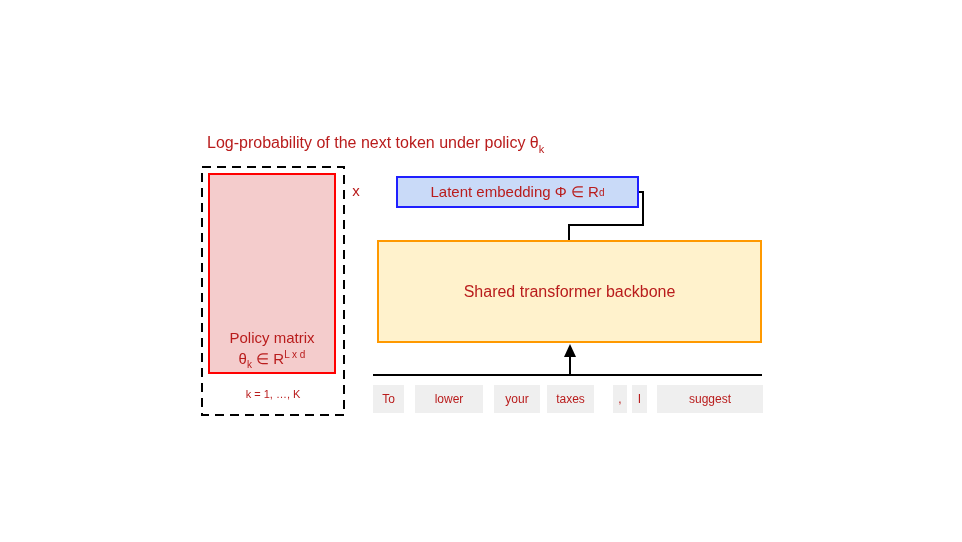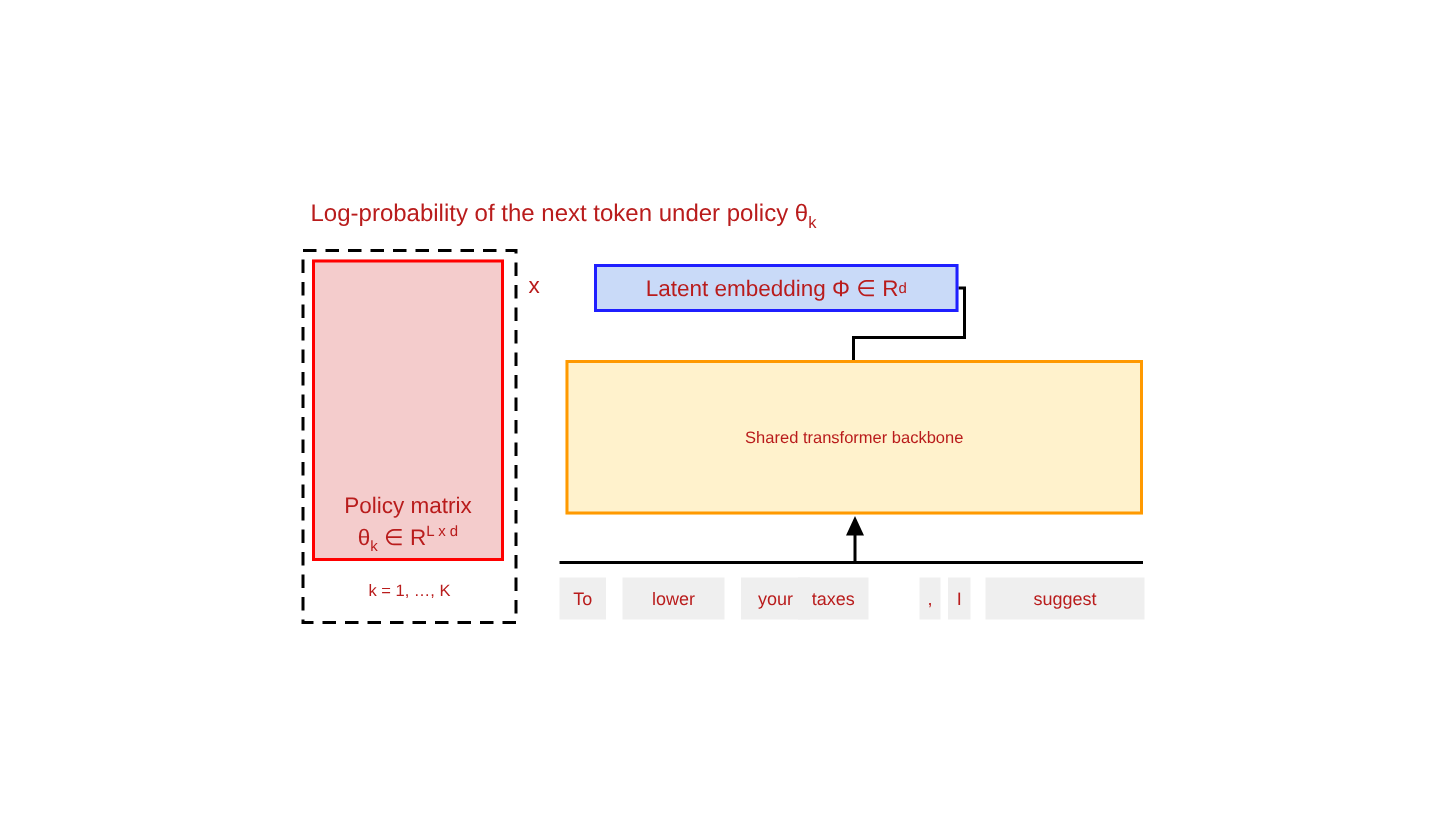--- a/index.html
+++ b/index.html
@@ -94,38 +94,38 @@
   .orange-box {
     position: absolute;
     left: 377px; top: 240px;
     width: 385px; height: 103px;
     box-sizing: border-box;
     background: var(--backbone-fill, #fff2cc);
     border: 2px solid var(--backbone-border, #ff9900);
     display: flex;
     align-items: center;
     justify-content: center;
-    font-size: 11px;
+    font-size: 16px;
   }
 
   .tokens { position: absolute; left: 0; top: 0; }
   .token {
     position: absolute;
     top: 385px;
     height: 28px;
     line-height: 28px;
     box-sizing: border-box;
     background: var(--token-fill, #efefef);
     text-align: center;
     font-size: 12px;
   }
   .token:nth-of-type(1) { left: 373px; width: 31px; }
   .token:nth-of-type(2) { left: 415px; width: 68px; }
   .token:nth-of-type(3) { left: 494px; width: 46px; }
-  .token:nth-of-type(4) { left: 532px; width: 47px; }
+  .token:nth-of-type(4) { left: 547px; width: 47px; }
   .token:nth-of-type(5) { left: 613px; width: 14px; }
   .token:nth-of-type(6) { left: 632px; width: 15px; }
   .token:nth-of-type(7) { left: 657px; width: 106px; }
 </style>
 </head>
 <body>
 
 <div class="canvas">
 
   <div class="title">

